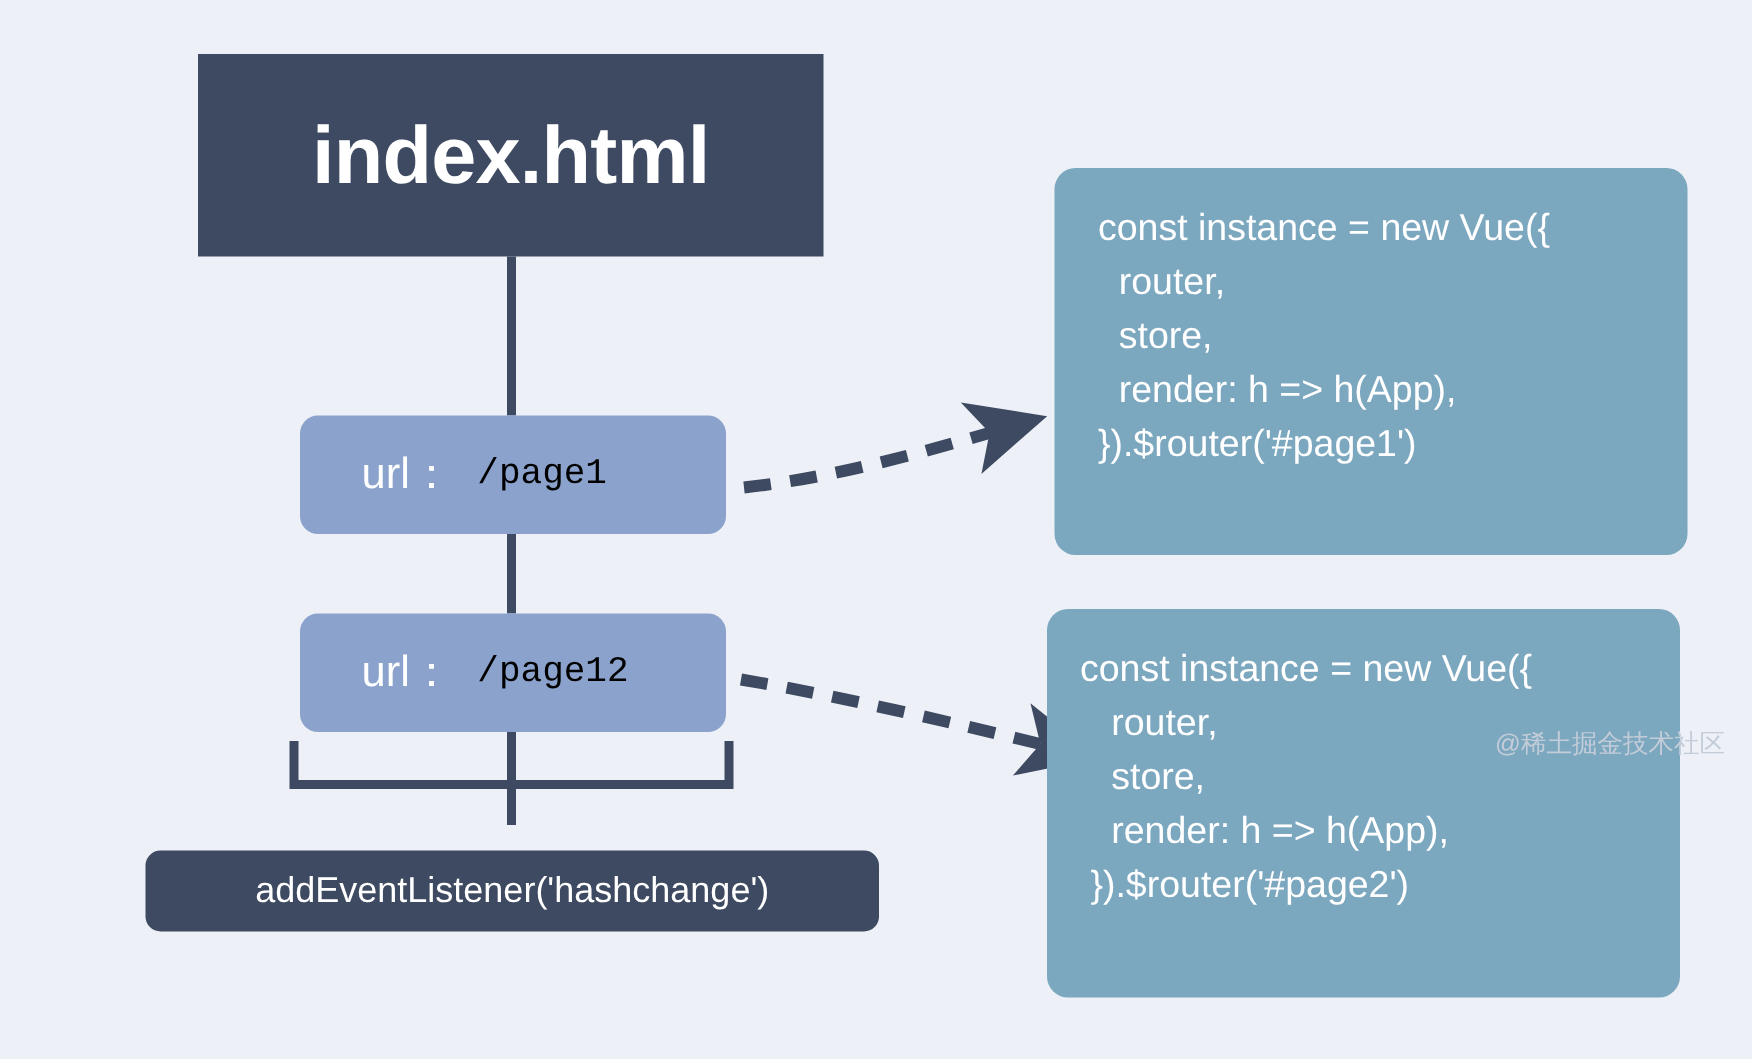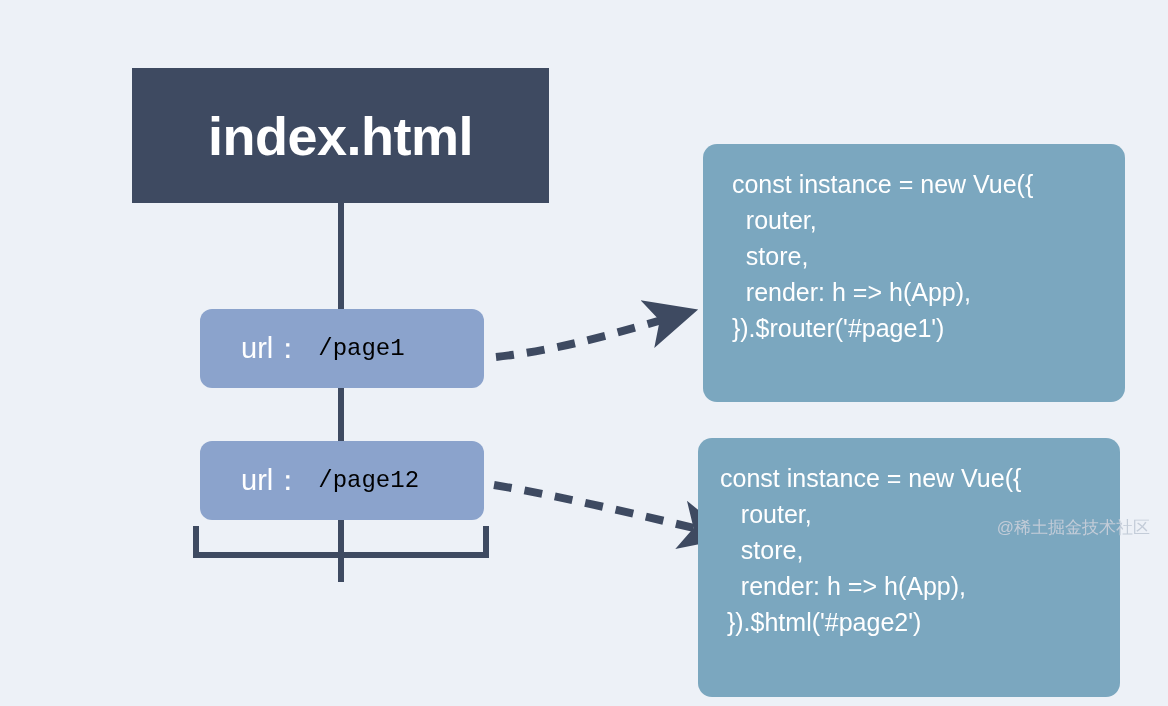--- a/index.html
+++ b/index.html
@@ -12,21 +12,20 @@
     height: 706px;
     background: #edf1f7;
     font-family: "Liberation Sans", "DejaVu Sans", sans-serif;
     overflow: hidden;
     position: relative;
   }
   #canvas {
     position: relative;
     width: 1168px;
     height: 514px;
-    margin-top: 32px;
   }
 
   
   #connectors {
     position: absolute;
     left: 0;
     top: 0;
     width: 1168px;
     height: 706px;
     pointer-events: none;
@@ -180,32 +179,35 @@
   <div class="url-box url-box-1">
     <span class="url-label">url：</span>
     <span class="url-value">/page1</span>
   </div>
 
   <div class="url-box url-box-2">
     <span class="url-label">url：</span>
     <span class="url-value">/page12</span>
   </div>
 
+  <div class="listener-box">
+    <span class="listener-text">addEventListener('hashchange')</span>
+  </div>
 
   <div class="code-card code-card-1">
     <div class="code-line"> const instance = new Vue({</div>
     <div class="code-line">   router,</div>
     <div class="code-line">   store,</div>
     <div class="code-line">   render: h =&gt; h(App),</div>
     <div class="code-line"> }).$router('#page1')</div>
   </div>
 
   <div class="code-card code-card-2">
     <div class="code-line">const instance = new Vue({</div>
     <div class="code-line">   router,</div>
     <div class="code-line">   store,</div>
     <div class="code-line">   render: h =&gt; h(App),</div>
-    <div class="code-line"> }).$html('#page2')</div>
+    <div class="code-line"> }).$router('#page2')</div>
   </div>
 
   <div class="watermark">@稀土掘金技术社区</div>
 
 </div>
 
 </body></html>

